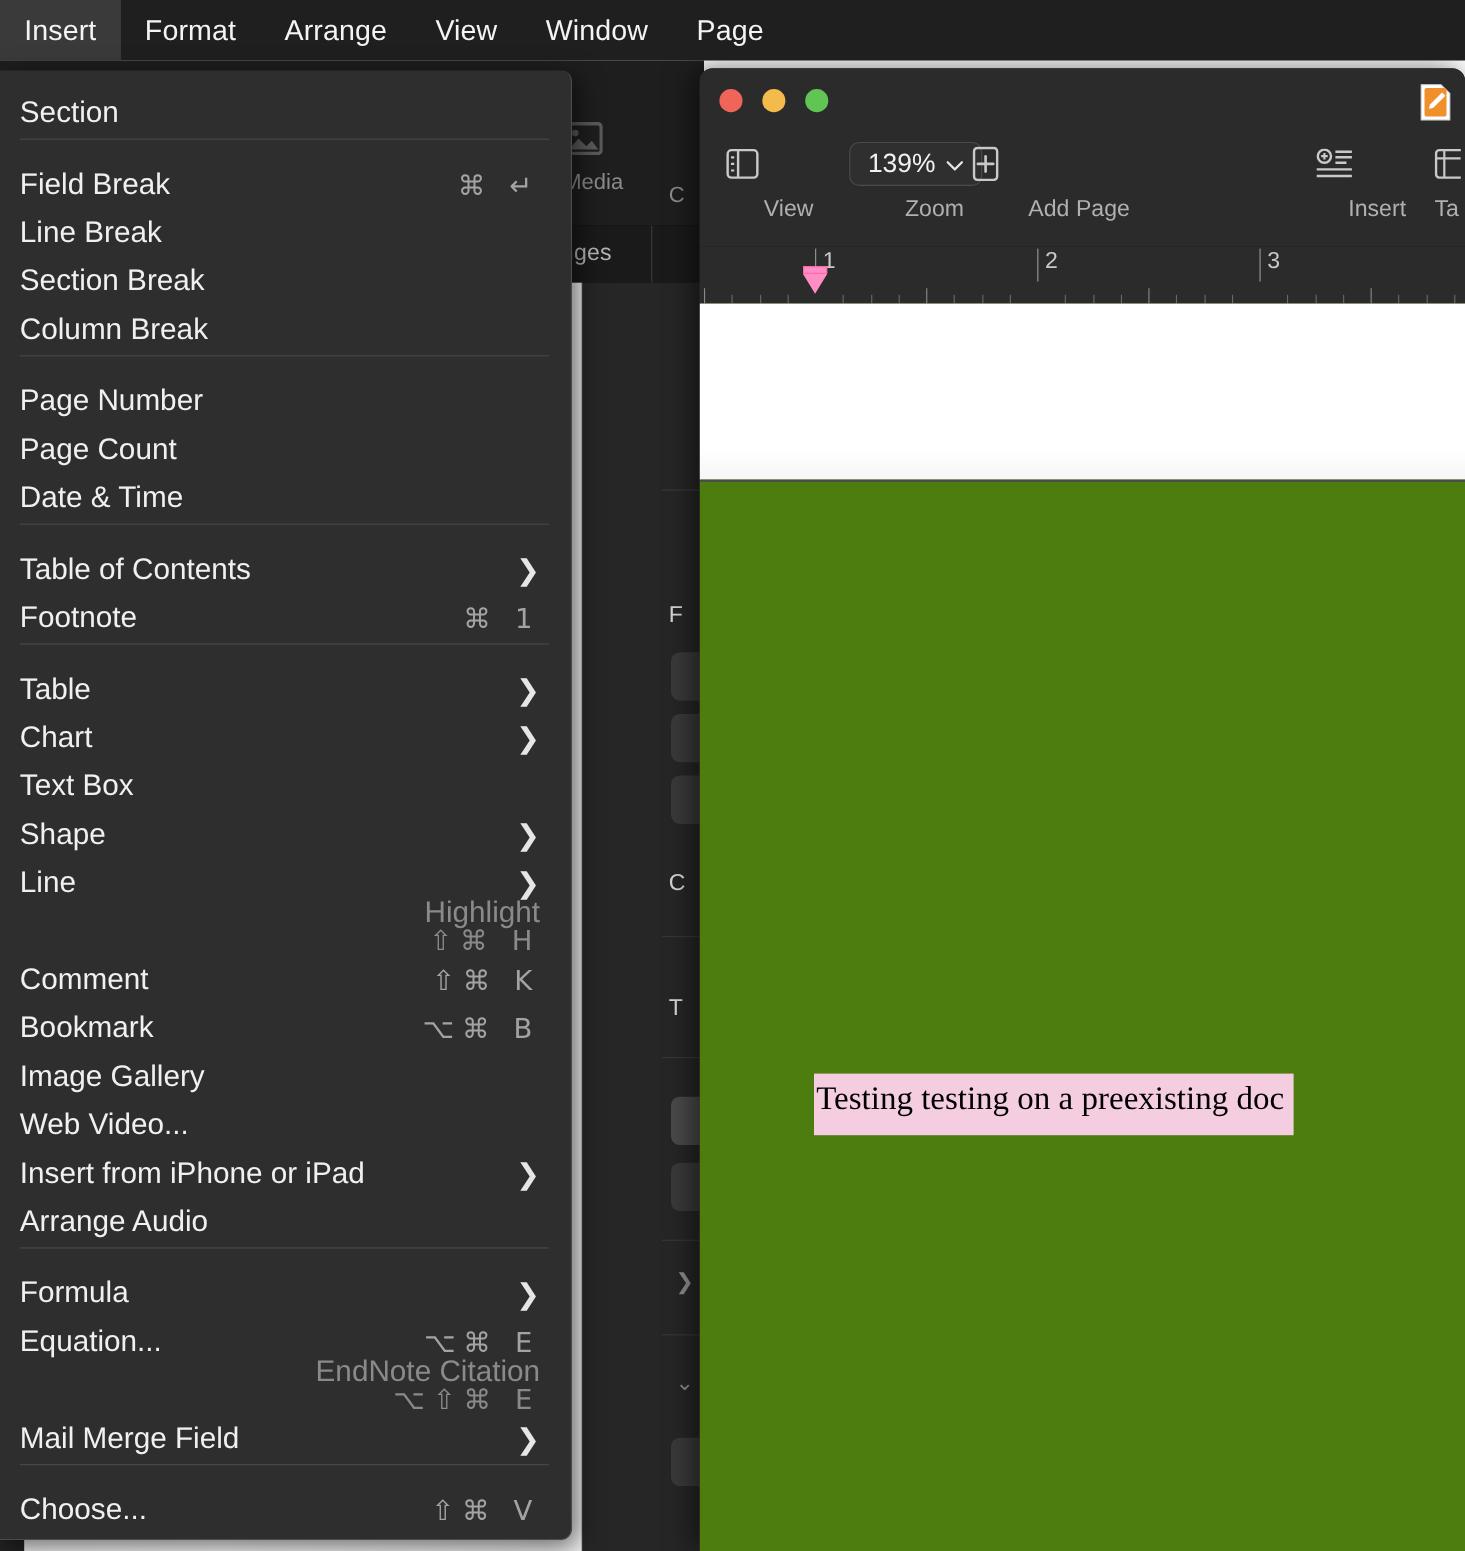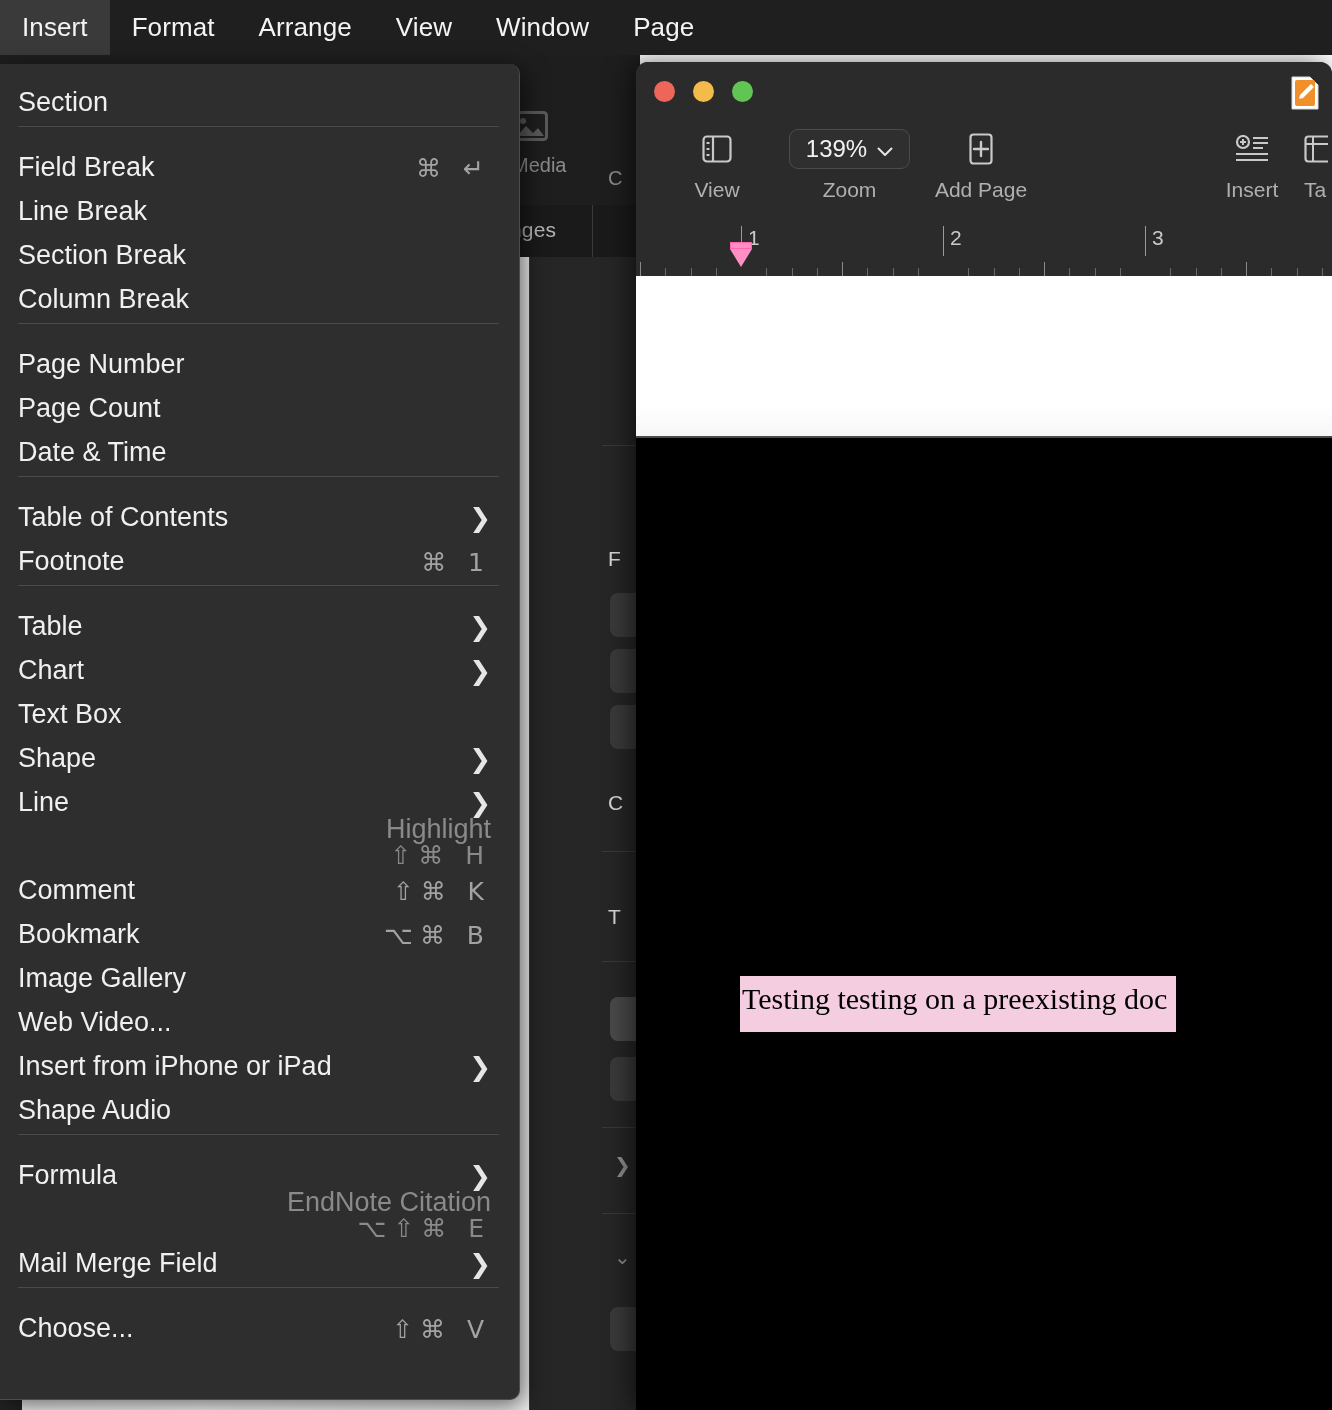--- a/index.html
+++ b/index.html
@@ -182,21 +182,21 @@
   .tb-item {
     position: absolute;
     text-align: center;
     color: #b0b0b0;
     font-size: 21px;
     white-space: nowrap;
   }
   .tb-item .icn {
     display: flex;
     align-items: center;
-    justify-content: center;
+    justify-content: flex-start;
     height: 50px;
     margin-bottom: 4px;
   }
   .tb-view    { left: 24px;  width: 114px; }
   .tb-zoom    { left: 136px; width: 155px; }
   .tb-addpage { left: 245px; width: 200px; }
   .tb-insert  { left: 1180px;width: 0;  }
   .tb-insert  { left: 560px; width: 112px; }
   .tb-table   { left: 668px; width: 80px; text-align: left; }
 
@@ -255,21 +255,21 @@
     background: #ff8ec4;
     border: 1px solid #ff66ae;
     box-sizing: border-box;
   }
 
   
   .doc-scroll {
     position: absolute;
     left: 0; top: 214px;
     right: 0; bottom: 0;
-    background: #000000;
+    background: #4d7c0f;
   }
   .doc-header-zone {
     position: absolute;
     left: 0; top: 0;
     width: 100%;
     height: 160px;
     background: linear-gradient(180deg,#ffffff 0%,#ffffff 82%,#f6f6f6 100%);
     border-bottom: 2px solid #4a4a4a;
   }
   .doc-paragraph {
@@ -669,28 +669,33 @@
       <div class="mi">
         <span class="label">Web Video...</span>
         <span class="spacer"></span>
       </div>
       <div class="mi">
         <span class="label">Insert from iPhone or iPad</span>
         <span class="spacer"></span>
         <span class="chev">❯</span>
       </div>
       <div class="mi">
-        <span class="label">Shape Audio</span>
+        <span class="label">Arrange Audio</span>
         <span class="spacer"></span>
       </div>
       <div class="msep"></div>
       <div class="mi">
         <span class="label">Formula</span>
         <span class="spacer"></span>
         <span class="chev">❯</span>
+      </div>
+      <div class="mi">
+        <span class="label">Equation...</span>
+        <span class="spacer"></span>
+        <span class="accel">⌥⌘ E</span>
       </div>
       <div class="mi disabled">
         <span class="label">EndNote Citation</span>
         <span class="spacer"></span>
         <span class="accel">⌥⇧⌘ E</span>
       </div>
       <div class="mi">
         <span class="label">Mail Merge Field</span>
         <span class="spacer"></span>
         <span class="chev">❯</span>

